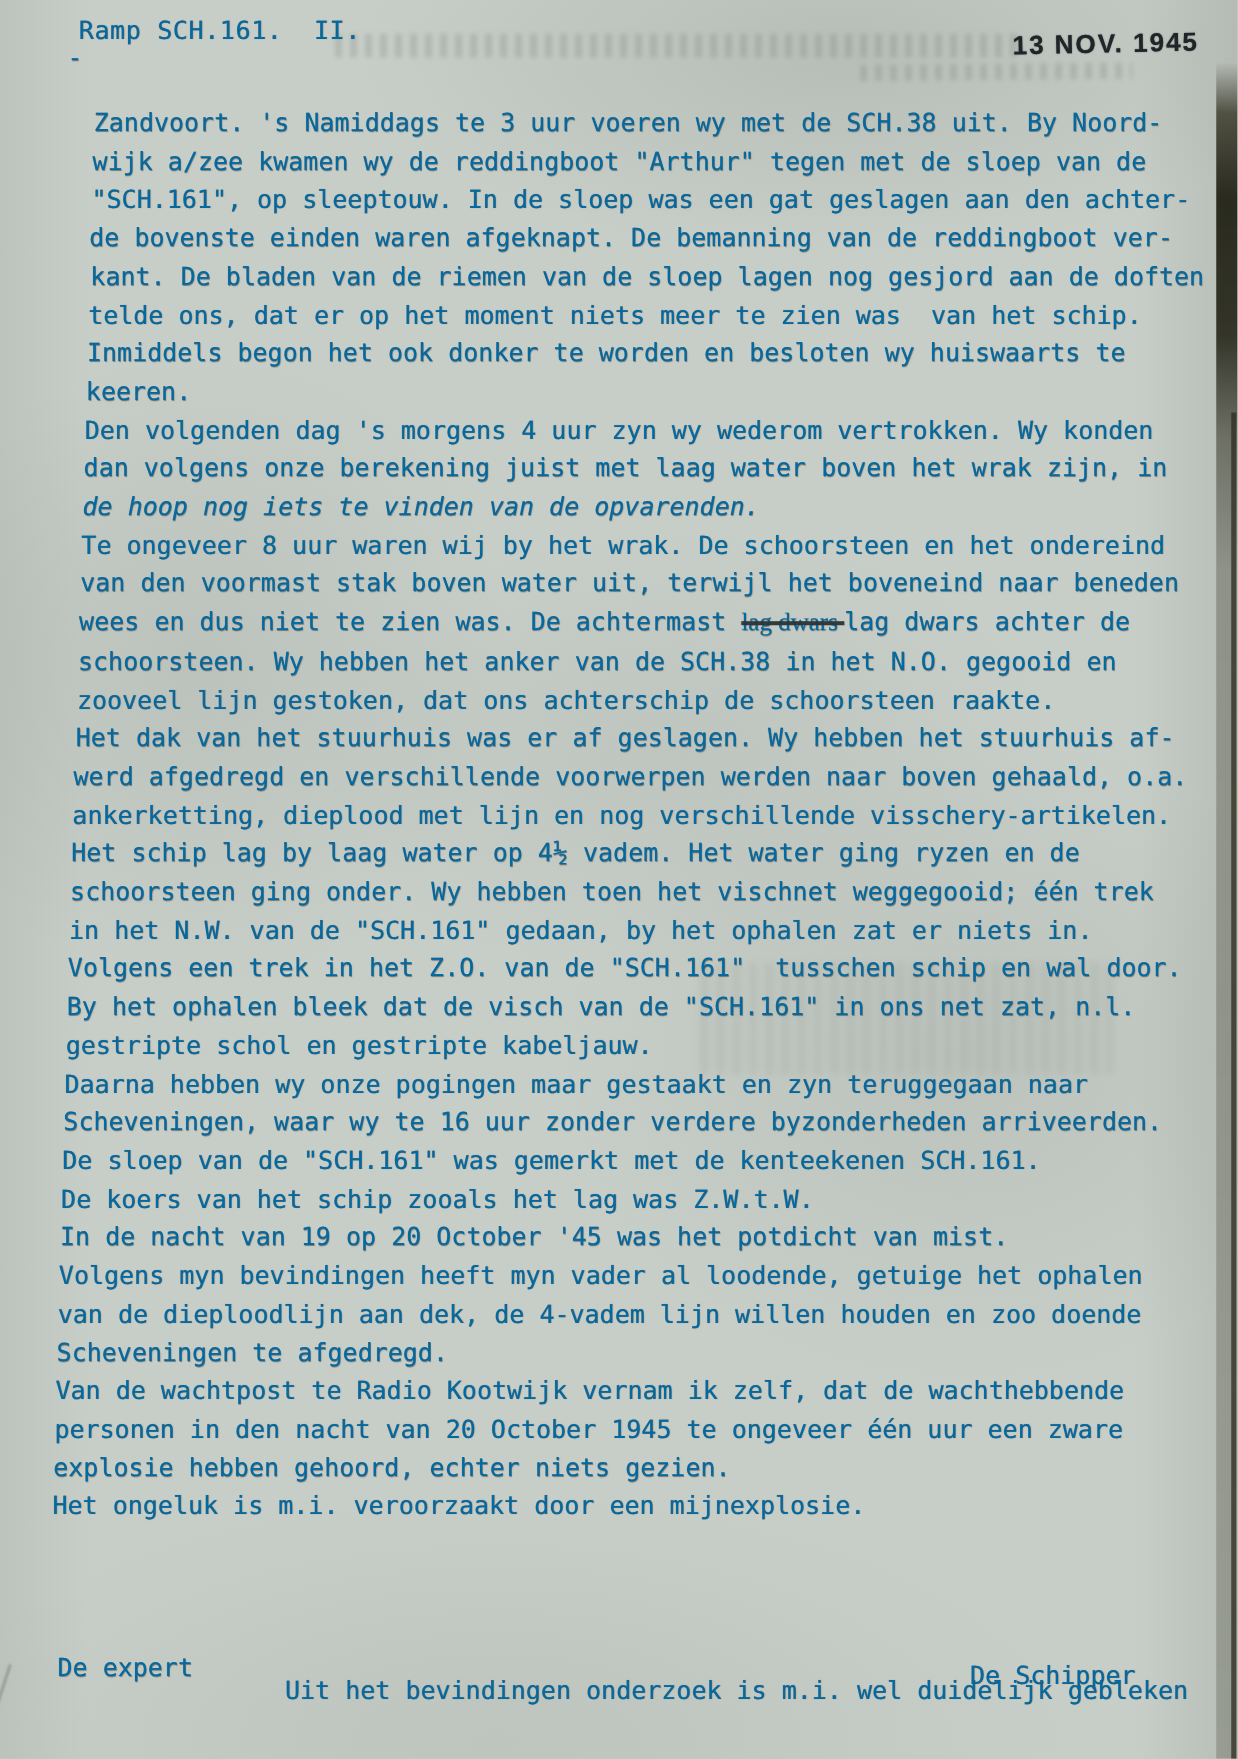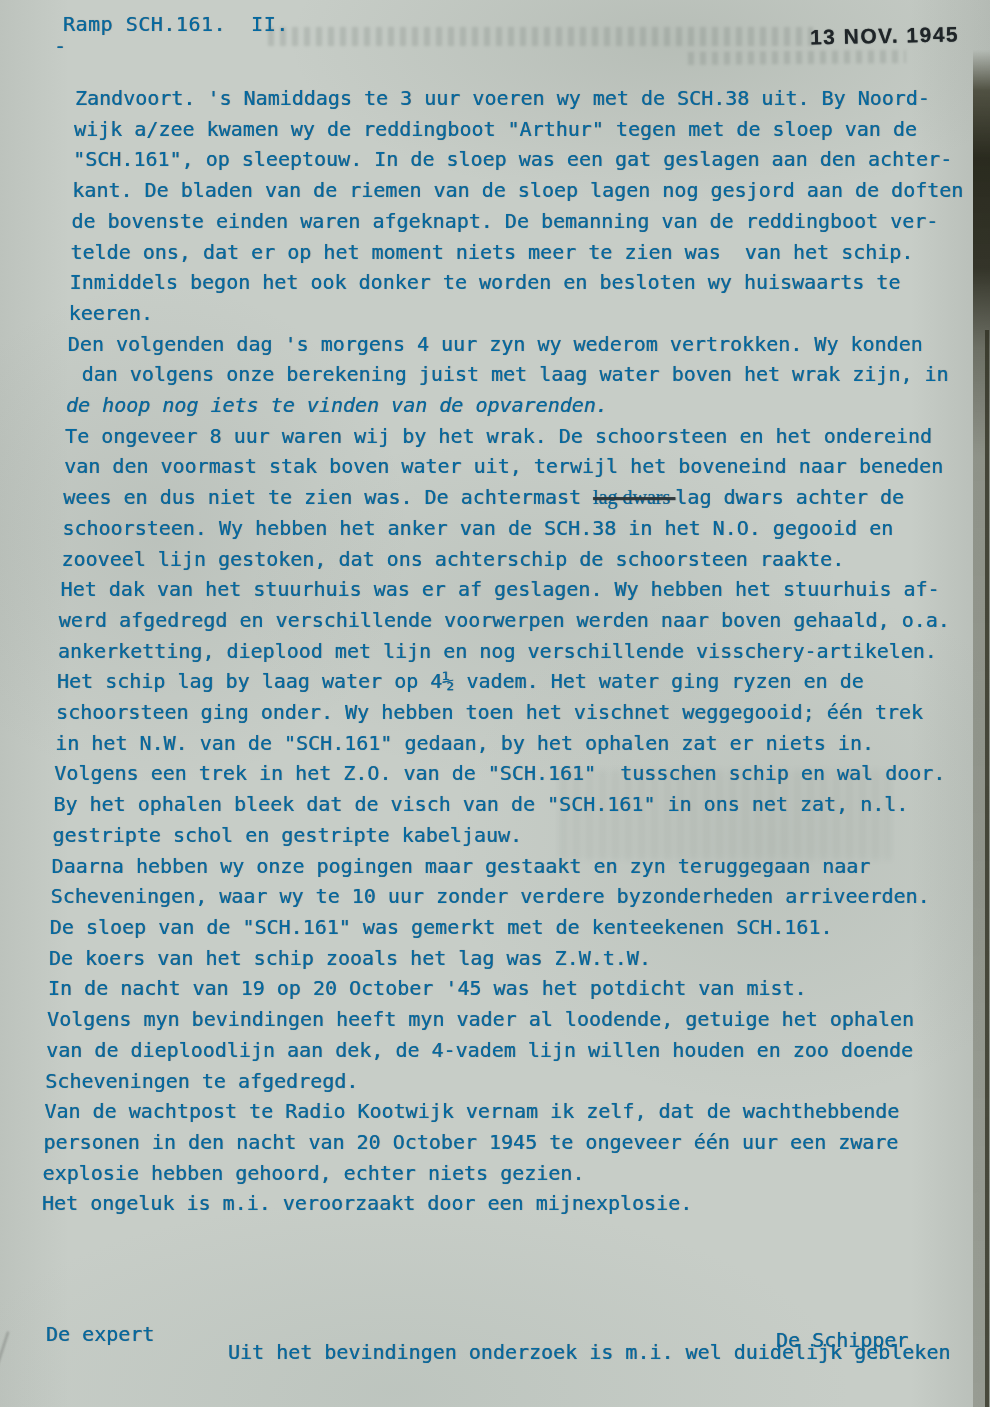--- a/index.html
+++ b/index.html
@@ -95,44 +95,44 @@
   <div class="crease"></div>
 
   <div class="header-title typed">Ramp SCH.161.  II.</div>
   <div class="header-dash typed">-</div>
   <div class="stamp">13 NOV. 1945</div>
 
   <div class="doc-body typed">
       <div class="line" style="margin-left: 33px;">Zandvoort. 's Namiddags te 3 uur voeren wy met de SCH.38 uit. By Noord-</div>
       <div class="line" style="margin-left: 32.1px;">wijk a/zee kwamen wy de reddingboot "Arthur" tegen met de sloep van de</div>
       <div class="line" style="margin-left: 31.2px;">"SCH.161", op sleeptouw. In de sloep was een gat geslagen aan den achter-</div>
+      <div class="line" style="margin-left: 29.4px;">de bovenste einden waren afgeknapt. De bemanning van de reddingboot ver-</div>
       <div class="line" style="margin-left: 30.3px;">kant. De bladen van de riemen van de sloep lagen nog gesjord aan de doften</div>
-      <div class="line" style="margin-left: 29.4px;">de bovenste einden waren afgeknapt. De bemanning van de reddingboot ver-</div>
       <div class="line" style="margin-left: 28.5px;">telde ons, dat er op het moment niets meer te zien was  van het schip.</div>
       <div class="line" style="margin-left: 27.6px;">Inmiddels begon het ook donker te worden en besloten wy huiswaarts te</div>
       <div class="line" style="margin-left: 26.7px;">keeren.</div>
       <div class="line" style="margin-left: 25.8px;">Den volgenden dag 's morgens 4 uur zyn wy wederom vertrokken. Wy konden</div>
-      <div class="line" style="margin-left: 24.9px; text-align: center;">dan volgens onze berekening juist met laag water boven het wrak zijn, in</div>
+      <div class="line" style="margin-left: 24.9px;">dan volgens onze berekening juist met laag water boven het wrak zijn, in</div>
       <div class="line" style="margin-left: 24px; font-style: italic;">de hoop nog iets te vinden van de opvarenden.</div>
       <div class="line" style="margin-left: 23.1px;">Te ongeveer 8 uur waren wij by het wrak. De schoorsteen en het ondereind</div>
       <div class="line" style="margin-left: 22.2px;">van den voormast stak boven water uit, terwijl het boveneind naar beneden</div>
       <div class="line" style="margin-left: 21.3px;"><span>wees en dus niet te zien was. De achtermast </span><span class="struck">lag dwars </span><span>lag dwars achter de</span></div>
       <div class="line" style="margin-left: 20.4px;">schoorsteen. Wy hebben het anker van de SCH.38 in het N.O. gegooid en</div>
       <div class="line" style="margin-left: 19.5px;">zooveel lijn gestoken, dat ons achterschip de schoorsteen raakte.</div>
       <div class="line" style="margin-left: 18.6px;">Het dak van het stuurhuis was er af geslagen. Wy hebben het stuurhuis af-</div>
       <div class="line" style="margin-left: 16.8px;">werd afgedregd en verschillende voorwerpen werden naar boven gehaald, o.a.</div>
       <div class="line" style="margin-left: 15.9px;">ankerketting, dieplood met lijn en nog verschillende visschery-artikelen.</div>
       <div class="line" style="margin-left: 15px;">Het schip lag by laag water op 4½ vadem. Het water ging ryzen en de</div>
       <div class="line" style="margin-left: 14.1px;">schoorsteen ging onder. Wy hebben toen het vischnet weggegooid; één trek</div>
       <div class="line" style="margin-left: 13.2px;">in het N.W. van de "SCH.161" gedaan, by het ophalen zat er niets in.</div>
       <div class="line" style="margin-left: 12.3px;">Volgens een trek in het Z.O. van de "SCH.161"  tusschen schip en wal door.</div>
       <div class="line" style="margin-left: 11.4px;">By het ophalen bleek dat de visch van de "SCH.161" in ons net zat, n.l.</div>
       <div class="line" style="margin-left: 10.5px;">gestripte schol en gestripte kabeljauw.</div>
       <div class="line" style="margin-left: 9.6px;">Daarna hebben wy onze pogingen maar gestaakt en zyn teruggegaan naar</div>
-      <div class="line" style="margin-left: 8.7px;">Scheveningen, waar wy te 10 uur zonder verdere byzonderheden arriveerden.</div>
+      <div class="line" style="margin-left: 8.7px;">Scheveningen, waar wy te 16 uur zonder verdere byzonderheden arriveerden.</div>
       <div class="line" style="margin-left: 7.8px;">De sloep van de "SCH.161" was gemerkt met de kenteekenen SCH.161.</div>
       <div class="line" style="margin-left: 6.9px;">De koers van het schip zooals het lag was Z.W.t.W.</div>
       <div class="line" style="margin-left: 6px;">In de nacht van 19 op 20 October '45 was het potdicht van mist.</div>
       <div class="line" style="margin-left: 5.1px;">Volgens myn bevindingen heeft myn vader al loodende, getuige het ophalen</div>
       <div class="line" style="margin-left: 4.2px;">van de dieploodlijn aan dek, de 4-vadem lijn willen houden en zoo doende</div>
       <div class="line" style="margin-left: 3.3px;">Scheveningen te afgedregd.</div>
       <div class="line" style="margin-left: 2.4px;">Van de wachtpost te Radio Kootwijk vernam ik zelf, dat de wachthebbende</div>
       <div class="line" style="margin-left: 1.5px;">personen in den nacht van 20 October 1945 te ongeveer één uur een zware</div>
       <div class="line" style="margin-left: 0.6px;">explosie hebben gehoord, echter niets gezien.</div>
       <div class="line" style="margin-left: 0px;">Het ongeluk is m.i. veroorzaakt door een mijnexplosie.</div>

